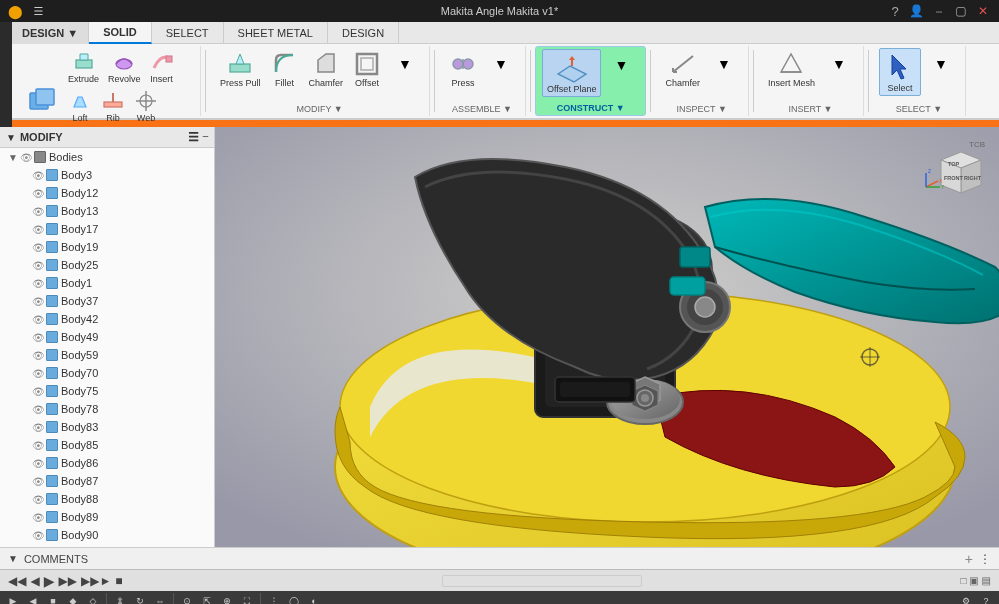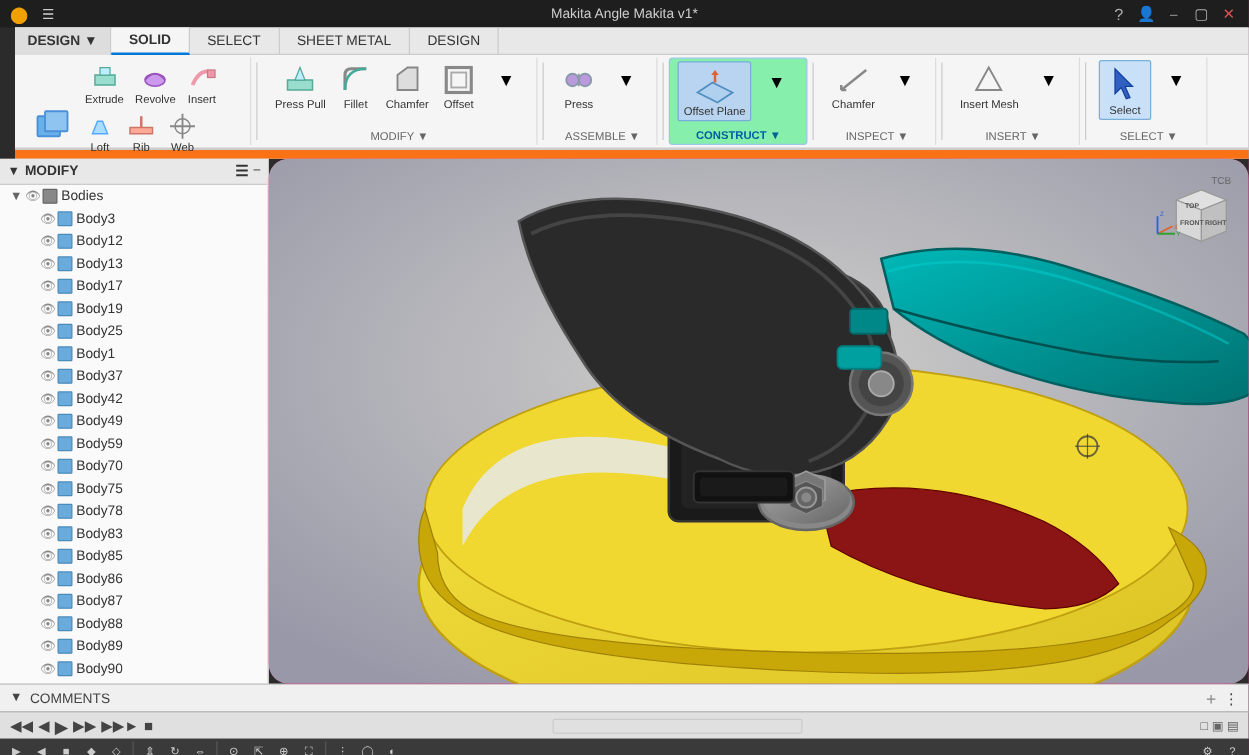--- a/index.html
+++ b/index.html
@@ -42,21 +42,21 @@
     #browser-header { display: flex; align-items: center; justify-content: space-between; padding: 3px 6px; background: #e8e8e8; border-bottom: 1px solid #ccc; font-size: 11px; font-weight: bold; color: #333; }
     #browser-header-right { display: flex; gap: 4px; }
     #browser-content { flex: 1; overflow-y: auto; overflow-x: hidden; }
     .tree-item { display: flex; align-items: center; padding: 1px 4px 1px 8px; cursor: pointer; height: 18px; }
     .tree-indent { width: 12px; flex-shrink: 0; }
     .tree-expand { width: 12px; flex-shrink: 0; color: #666; font-size: 10px; cursor: pointer; }
     .tree-eye { width: 14px; flex-shrink: 0; color: #888; font-size: 10px; }
     .tree-label { font-size: 11px; color: #333; white-space: nowrap; overflow: hidden; text-overflow: ellipsis; }
 
     
-    #viewport { flex: 1; position: relative; background: #ec4899; overflow: hidden; border-radius: 16px; }
+    #viewport { flex: 1; position: relative; background: #86efac; overflow: hidden; }
 
     
     #viewcube { position: absolute; top: 8px; right: 8px; width: 70px; height: 70px; }
 
     
     #statusbar { height: 22px; background: #e0e0e0; border-top: 1px solid #bbb; display: flex; align-items: center; justify-content: space-between; padding: 0 8px; font-size: 10px; color: #444; }
 
     
     #bottombar { height: 20px; background: #3a3a3a; display: flex; align-items: center; padding: 0 4px; gap: 2px; overflow: hidden; }
     .bb-btn { width: 18px; height: 16px; display: flex; align-items: center; justify-content: center; cursor: pointer; color: #ccc; font-size: 9px; border-radius: 1px; }

